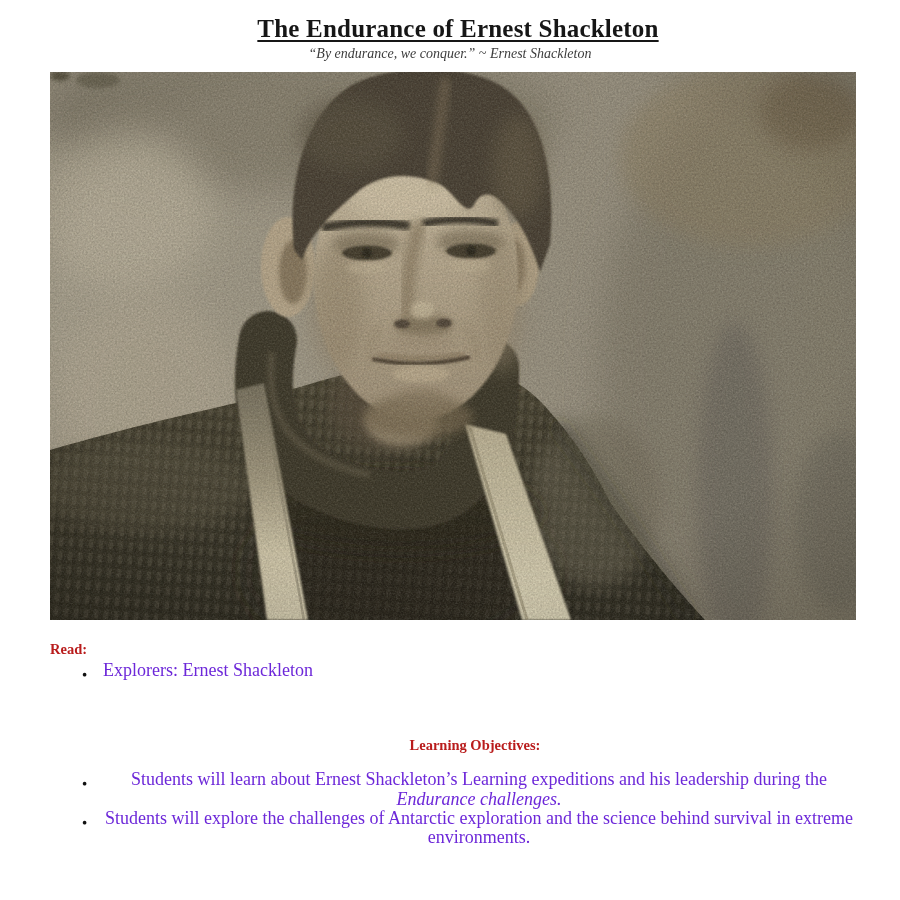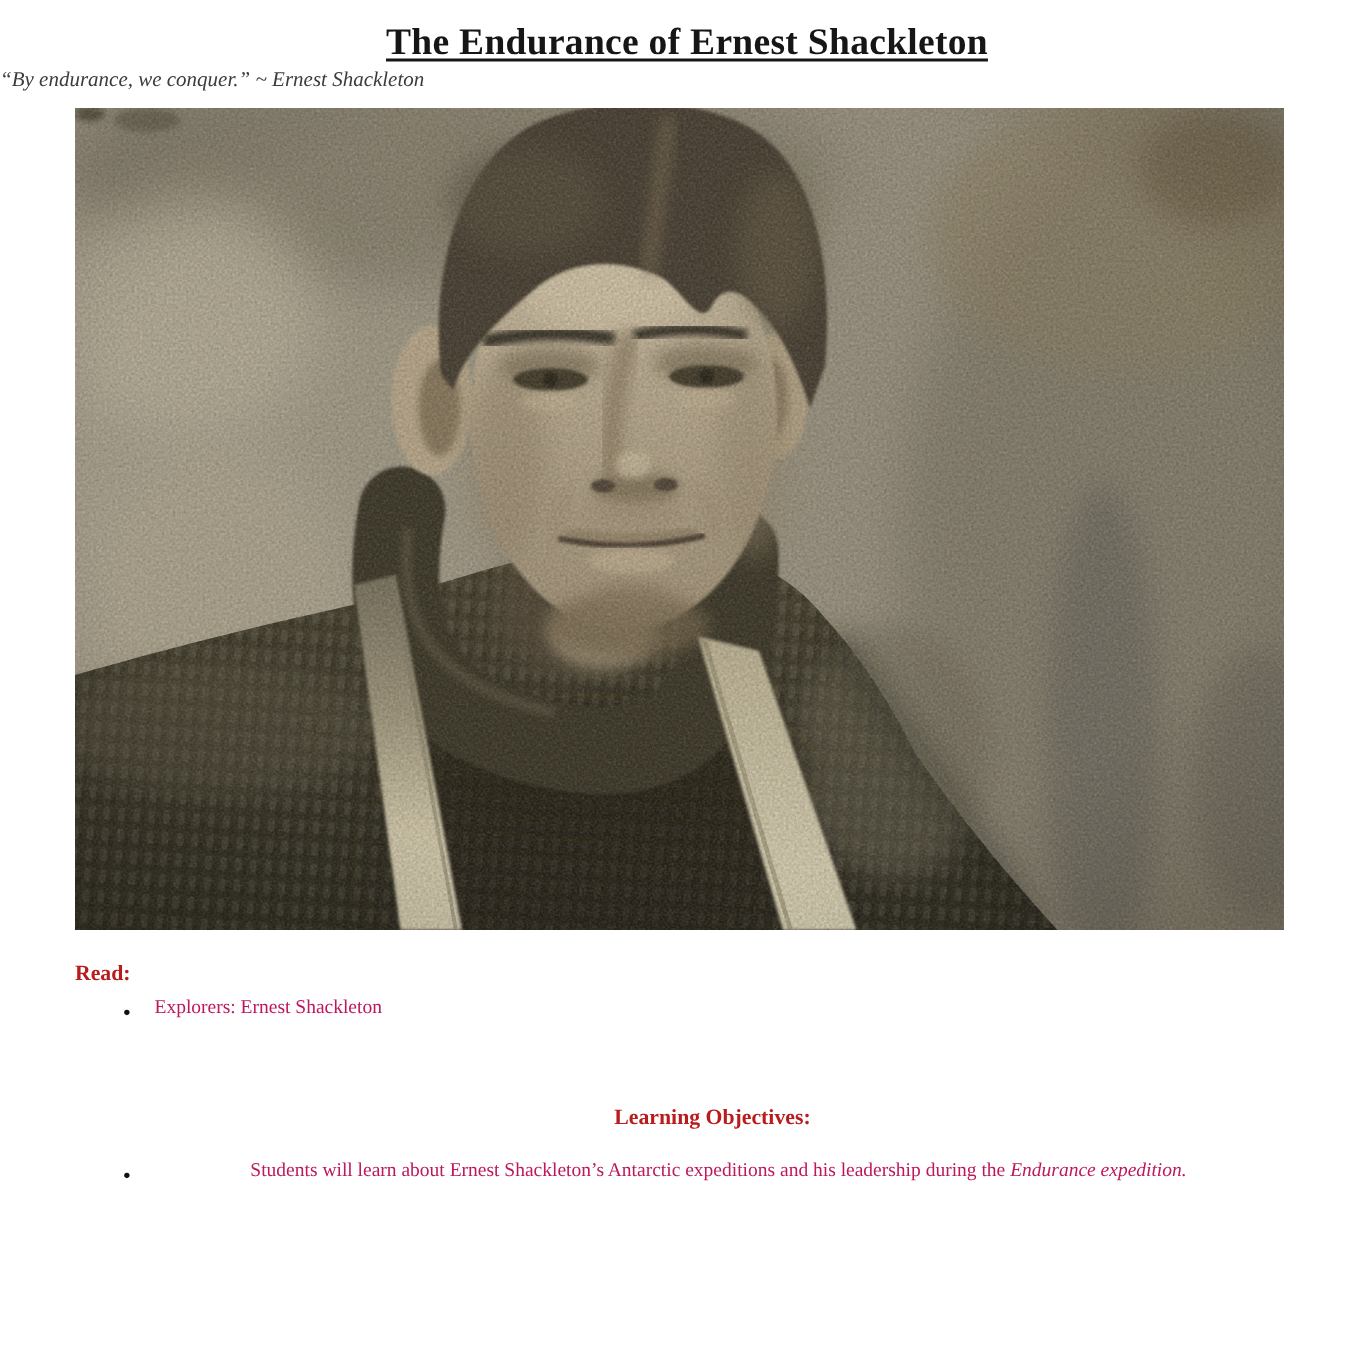--- a/index.html
+++ b/index.html
@@ -8,37 +8,37 @@
     font-family:"Liberation Serif", serif;
     color:#1c1c1c;overflow:hidden;
   }
   .doc{width:900px;height:900px;position:relative;}
   .title{
     margin:15px 0 3px 16px;text-align:center;
     font-size:25px;font-weight:bold;letter-spacing:.2px;color:#161616;
     text-decoration:underline;text-decoration-thickness:2px;text-underline-offset:3px;
   }
   .quote{
-    margin:0 0 10px 0;
+    margin:0 0 10px 0;text-align:center;
     font-style:italic;font-size:14px;color:#3c3c3c;
   }
   .photo{
     margin:0 0 0 50px;width:806px;height:548px;display:block;line-height:0;
   }
   .photo svg{display:block;}
   .section-heading{
     font-size:14.5px;font-weight:bold;margin:0;color:#b91c1c;
   }
   .read-section{margin:21px 0 0 50px;}
   .objectives-section{margin:57px 0 0 50px;text-align:center;}
   ul.bullets{list-style:none;margin:3px 0 0 0;padding:0 0 0 32px;}
   .objectives-section ul.bullets{margin-top:16px;}
   ul.bullets li{
     position:relative;padding-left:21px;max-width:752px;
-    font-size:13px;line-height:19.3px;color:#be185d;
+    font-size:18px;line-height:19.3px;color:#6d28d9;
   }
   ul.bullets li::before{
     content:"\25CF";position:absolute;left:0;top:4px;font-size:8.5px;color:#111;
   }
   ul.bullets li em{font-style:italic;}
 </style>
 </head>
 <body>
 
 <div class="doc">
@@ -205,18 +205,21 @@
       <li>
         <span>Explorers: Ernest Shackleton</span>
       </li>
     </ul>
   </section>
 
   <section class="objectives-section">
     <h2 class="section-heading">Learning Objectives:</h2>
     <ul class="bullets">
       <li>
-        <span>Students will learn about Ernest Shackleton’s Antarctic expeditions and his leadership during the </span><em>Endurance expedition.</em>
+        <span>Students will learn about Ernest Shackleton’s Learning expeditions and his leadership during the </span><em>Endurance challenges.</em>
+      </li>
+      <li>
+        <span>Students will explore the challenges of Antarctic exploration and the science behind survival in extreme environments.</span><em></em>
       </li>
     </ul>
   </section>
 
 </div>
 
 </body></html>

